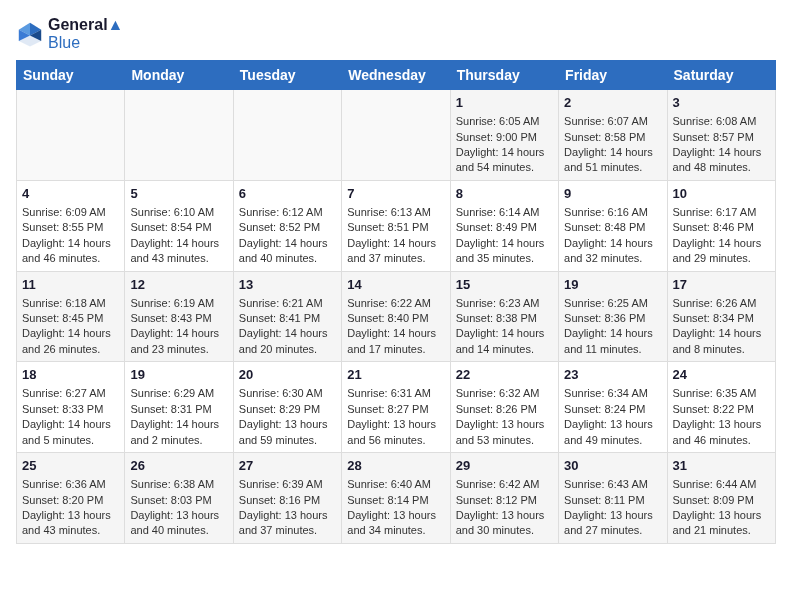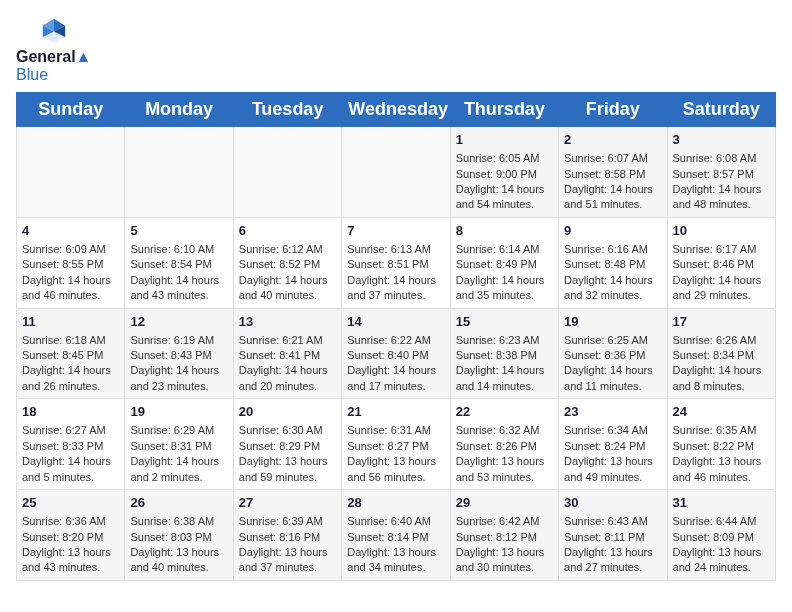--- a/index.html
+++ b/index.html
@@ -13,21 +13,20 @@
     .header {
       display: flex;
       align-items: flex-start;
       justify-content: space-between;
       margin-bottom: 8px;
     }
     .logo {
       display: flex;
       align-items: center;
       gap: 4px;
-      flex-direction: column;
     }
     .logo-icon {
       width: 28px;
       height: 28px;
     }
     .title-block {
       text-align: right;
     }
     .month-title {
       font-size: 36px;
@@ -41,24 +40,24 @@
     table {
       width: 100%;
       border-collapse: collapse;
       table-layout: fixed;
     }
     thead tr {
       background-color: #2d6dbf;
     }
     thead th {
       color: #fff;
-      font-size: 18px;
+      font-size: 14px;
       font-weight: bold;
       padding: 6px 6px;
-      text-align: center;
+      text-align: left;
       border: 1px solid #2d6dbf;
     }
     tbody tr {
       height: 90px;
     }
     tbody tr:nth-child(odd) {
       background-color: #f5f5f5;
     }
     tbody tr:nth-child(even) {
       background-color: #fff;
@@ -339,17 +338,17 @@
           <div>Sunrise: 6:43 AM</div>
           <div>Sunset: 8:11 PM</div>
           <div>Daylight: 13 hours</div>
           <div>and 27 minutes.</div>
         </td>
         <td>
           <span class="day-number">31</span>
           <div>Sunrise: 6:44 AM</div>
           <div>Sunset: 8:09 PM</div>
           <div>Daylight: 13 hours</div>
-          <div>and 24 minutes.</div>
+          <div>and 21 minutes.</div>
         </td>
       </tr>
     </tbody>
 </table>
 
 </body></html>

